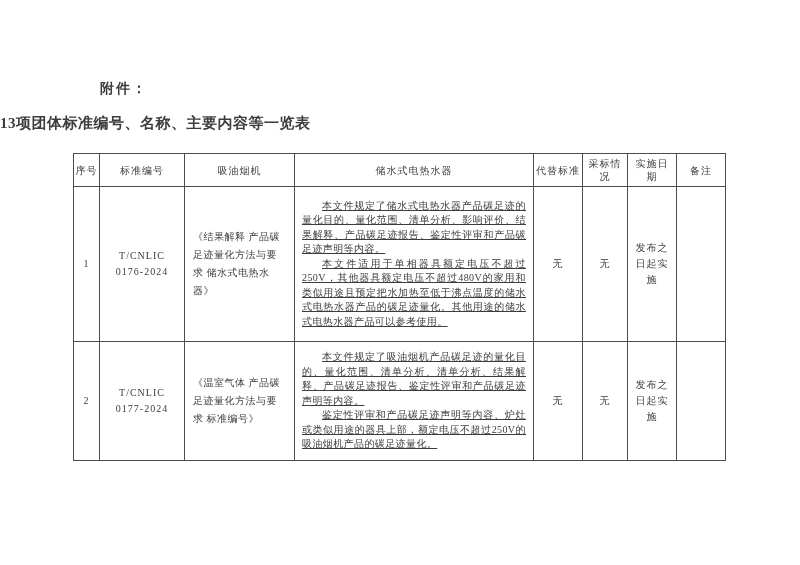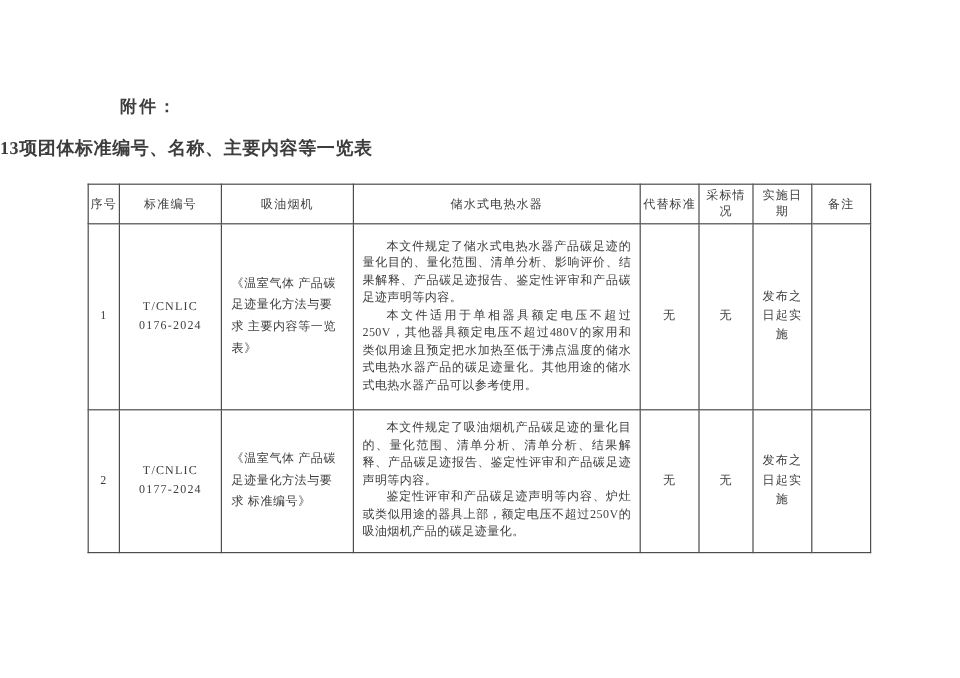--- a/index.html
+++ b/index.html
@@ -75,20 +75,21 @@
   }
   td.cell-content {
     text-align: justify;
     padding: 2px 7px;
     line-height: 14.5px;
     letter-spacing: 0.4px;
   }
   td.cell-content p {
     margin: 0;
     text-indent: 2em;
+    text-decoration: underline;
   }
 </style>
 </head>
 <body>
 
 <div class="page">
 
   <div class="attachment-label">附件：</div>
 
   <div class="page-title">13项团体标准编号、名称、主要内容等一览表</div>
@@ -115,21 +116,21 @@
 况</th>
         <th>实施日
 期</th>
         <th>备注</th>
       </tr>
 
       <tr class="row-1">
         <td class="cell-center">1</td>
         <td class="cell-center">T/CNLIC
 0176-2024</td>
-        <td class="cell-name">《温室气体 产品碳足迹量化方法与要求 主要内容等一览表》</td>
+        <td class="cell-name">《结果解释 产品碳足迹量化方法与要求 储水式电热水器》</td>
         <td class="cell-content">
           <p>本文件规定了储水式电热水器产品碳足迹的量化目的、量化范围、清单分析、影响评价、结果解释、产品碳足迹报告、鉴定性评审和产品碳足迹声明等内容。</p>
           <p>本文件适用于单相器具额定电压不超过250V，其他器具额定电压不超过480V的家用和类似用途且预定把水加热至低于沸点温度的储水式电热水器产品的碳足迹量化。其他用途的储水式电热水器产品可以参考使用。</p>
         </td>
         <td class="cell-center">无</td>
         <td class="cell-center">无</td>
         <td class="cell-center">发布之
 日起实
 施</td>
         <td class="cell-center"></td>

